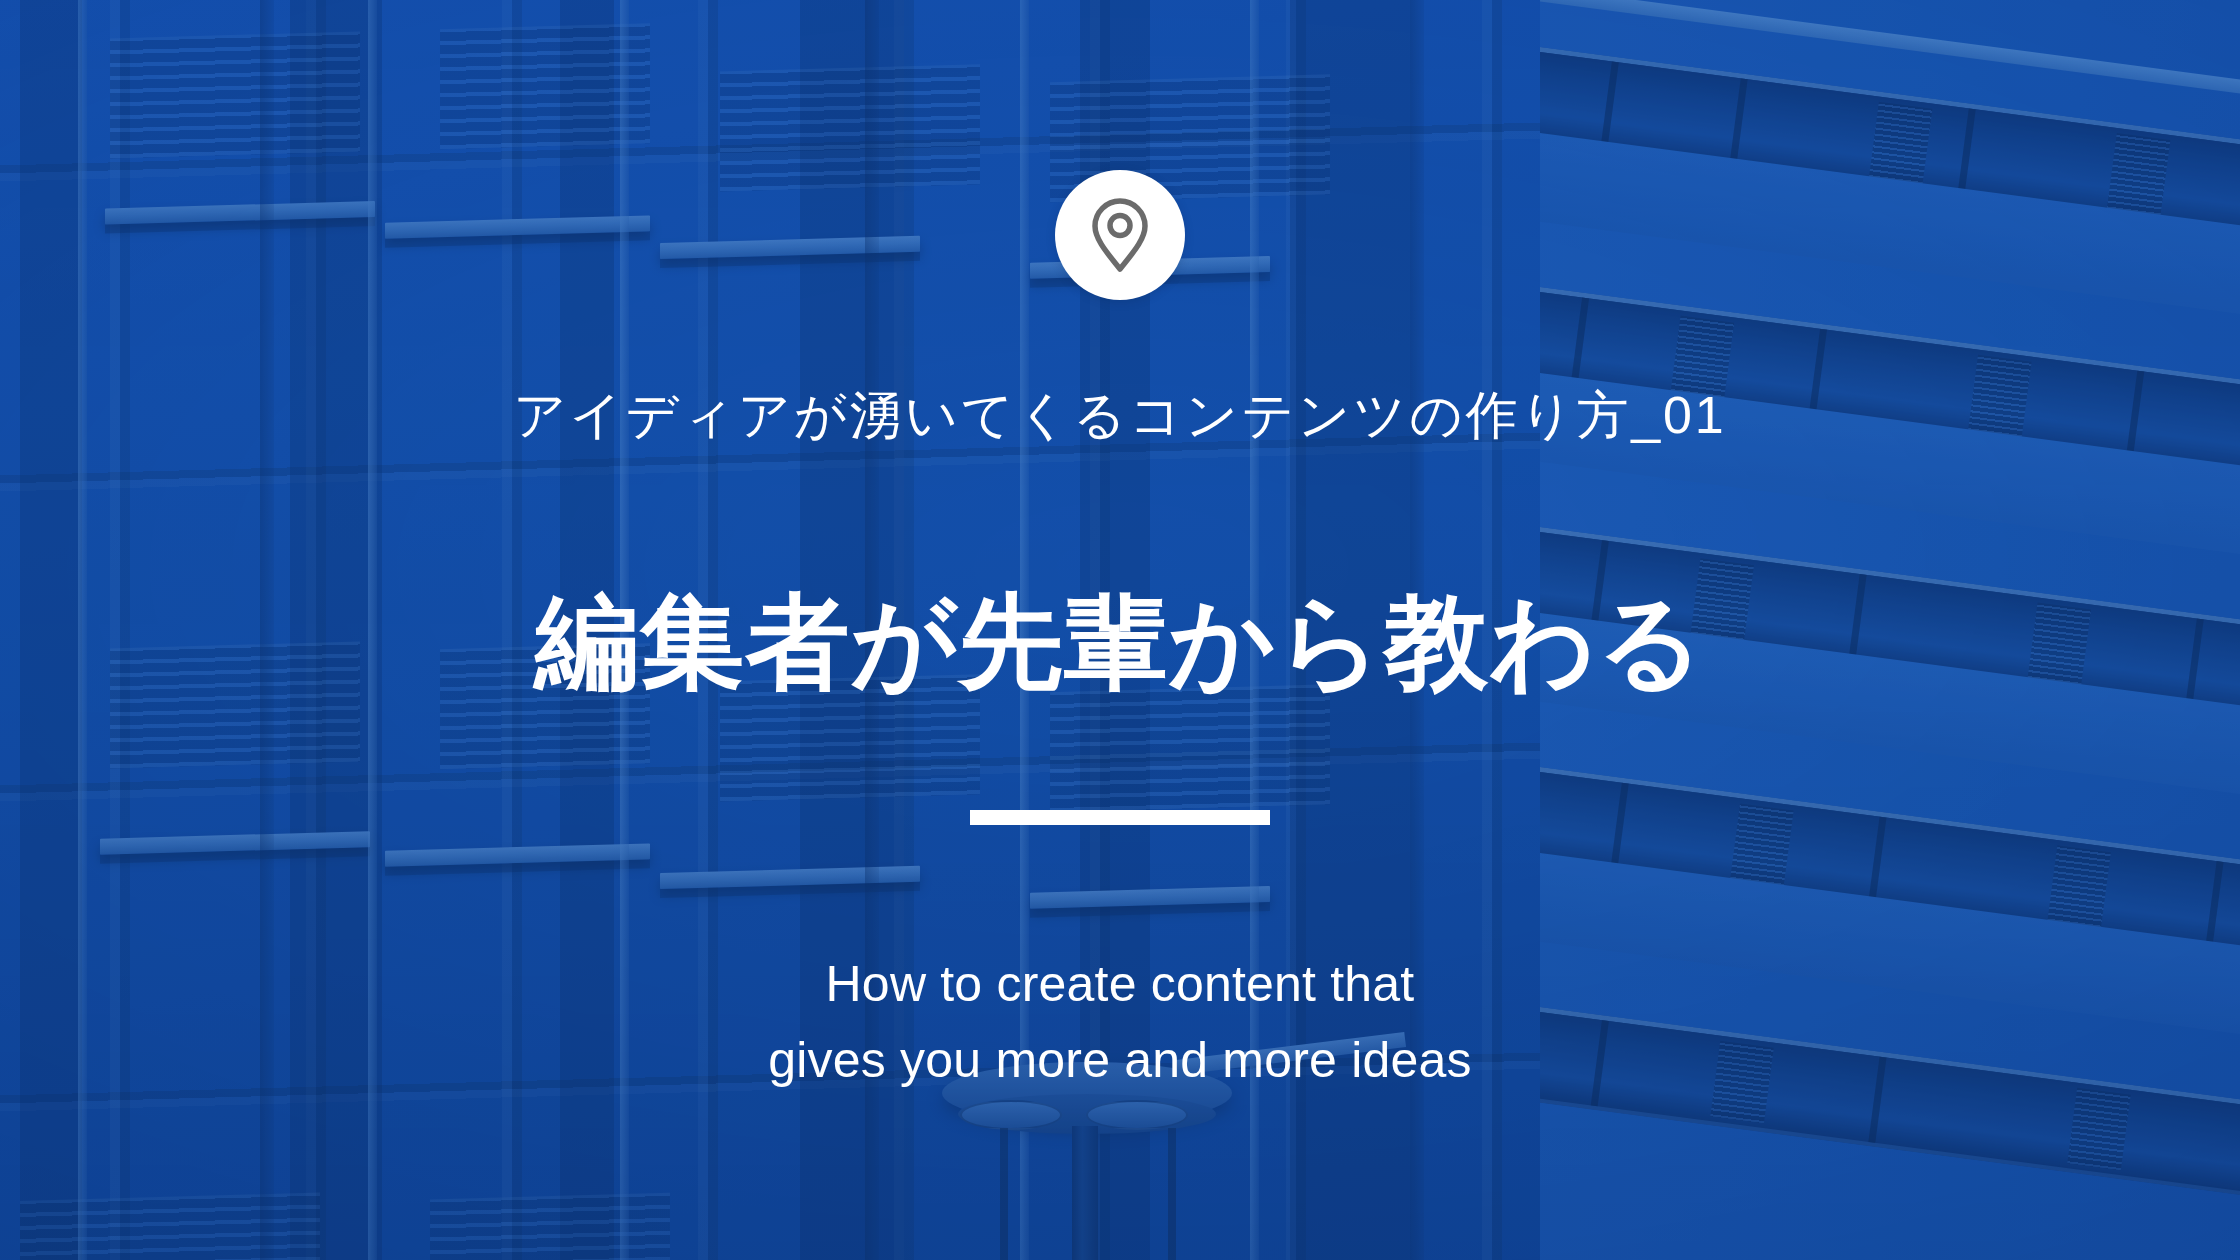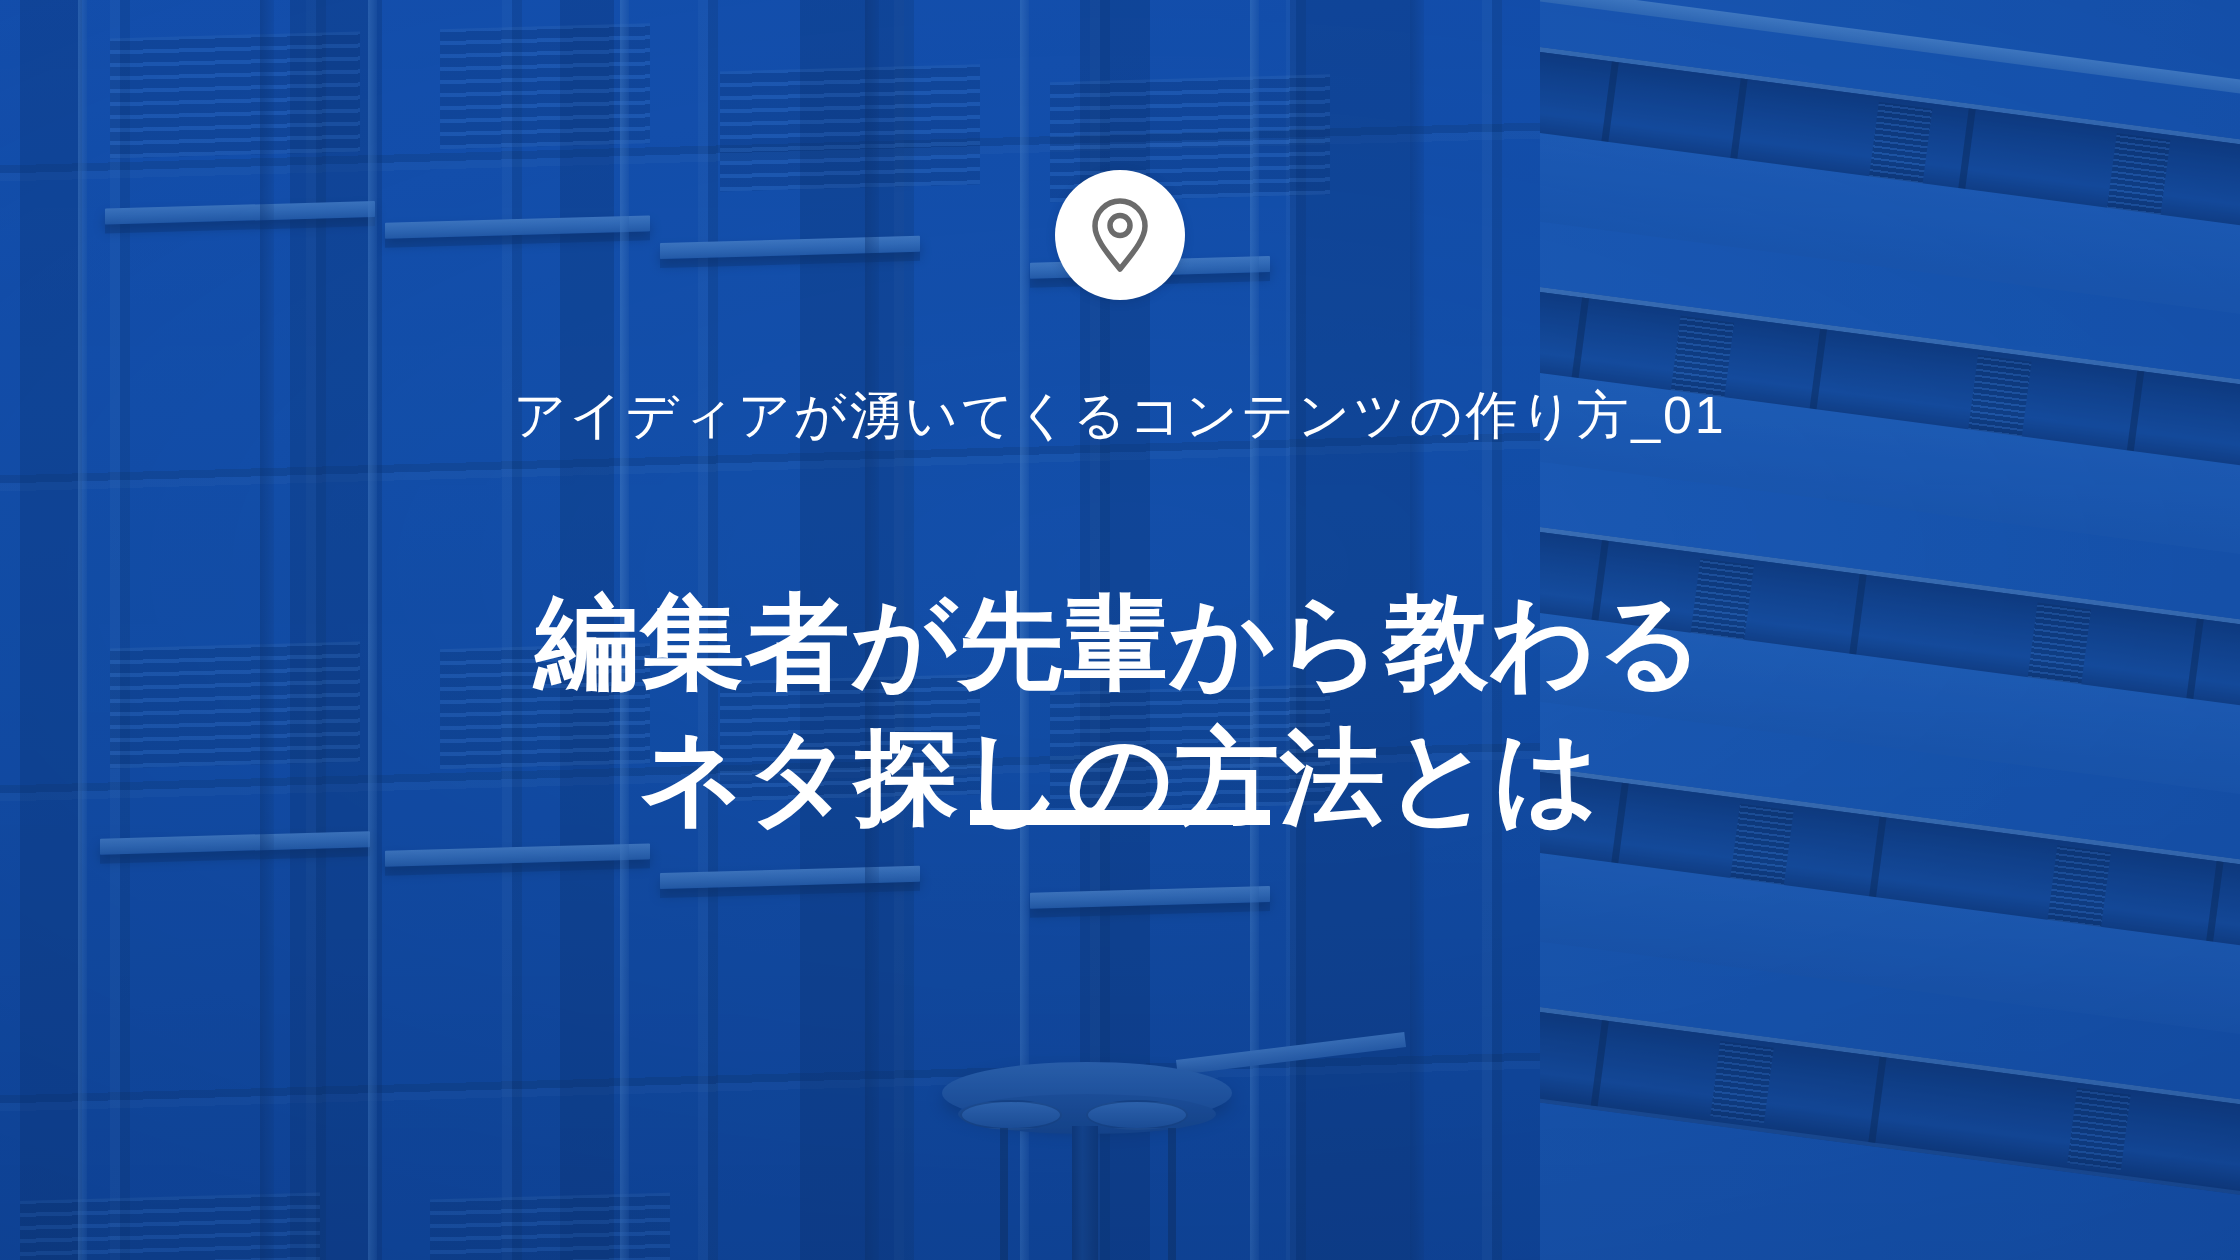--- a/index.html
+++ b/index.html
@@ -389,20 +389,23 @@
           <path d="M31 6 C17.2 6 6 17.2 6 31 C6 45 20 60 31 74 C42 60 56 45 56 31 C56 17.2 44.8 6 31 6 Z" stroke="#6b6b6b" stroke-width="5.5" fill="none" stroke-linejoin="round"></path>
           <circle cx="31" cy="30.5" r="10" stroke="#6b6b6b" stroke-width="5.5" fill="none"></circle>
         </svg>
       </span>
     </div>
 
     <div class="eyebrow">アイディアが湧いてくるコンテンツの作り方_01</div>
 
     <h1 class="headline">
       <span class="hl-line">編集者が先輩から教わる</span>
-      <span class="hl-line">ネタ探しの方法とは</span>
     </h1>
 
     <div class="rule"></div>
 
+    <div class="subtitle">
+      <span class="sub-line">How to create content that</span>
+      <span class="sub-line">gives you more and more ideas</span>
+    </div>
 
   </div>
 </div>
 
 </body></html>

